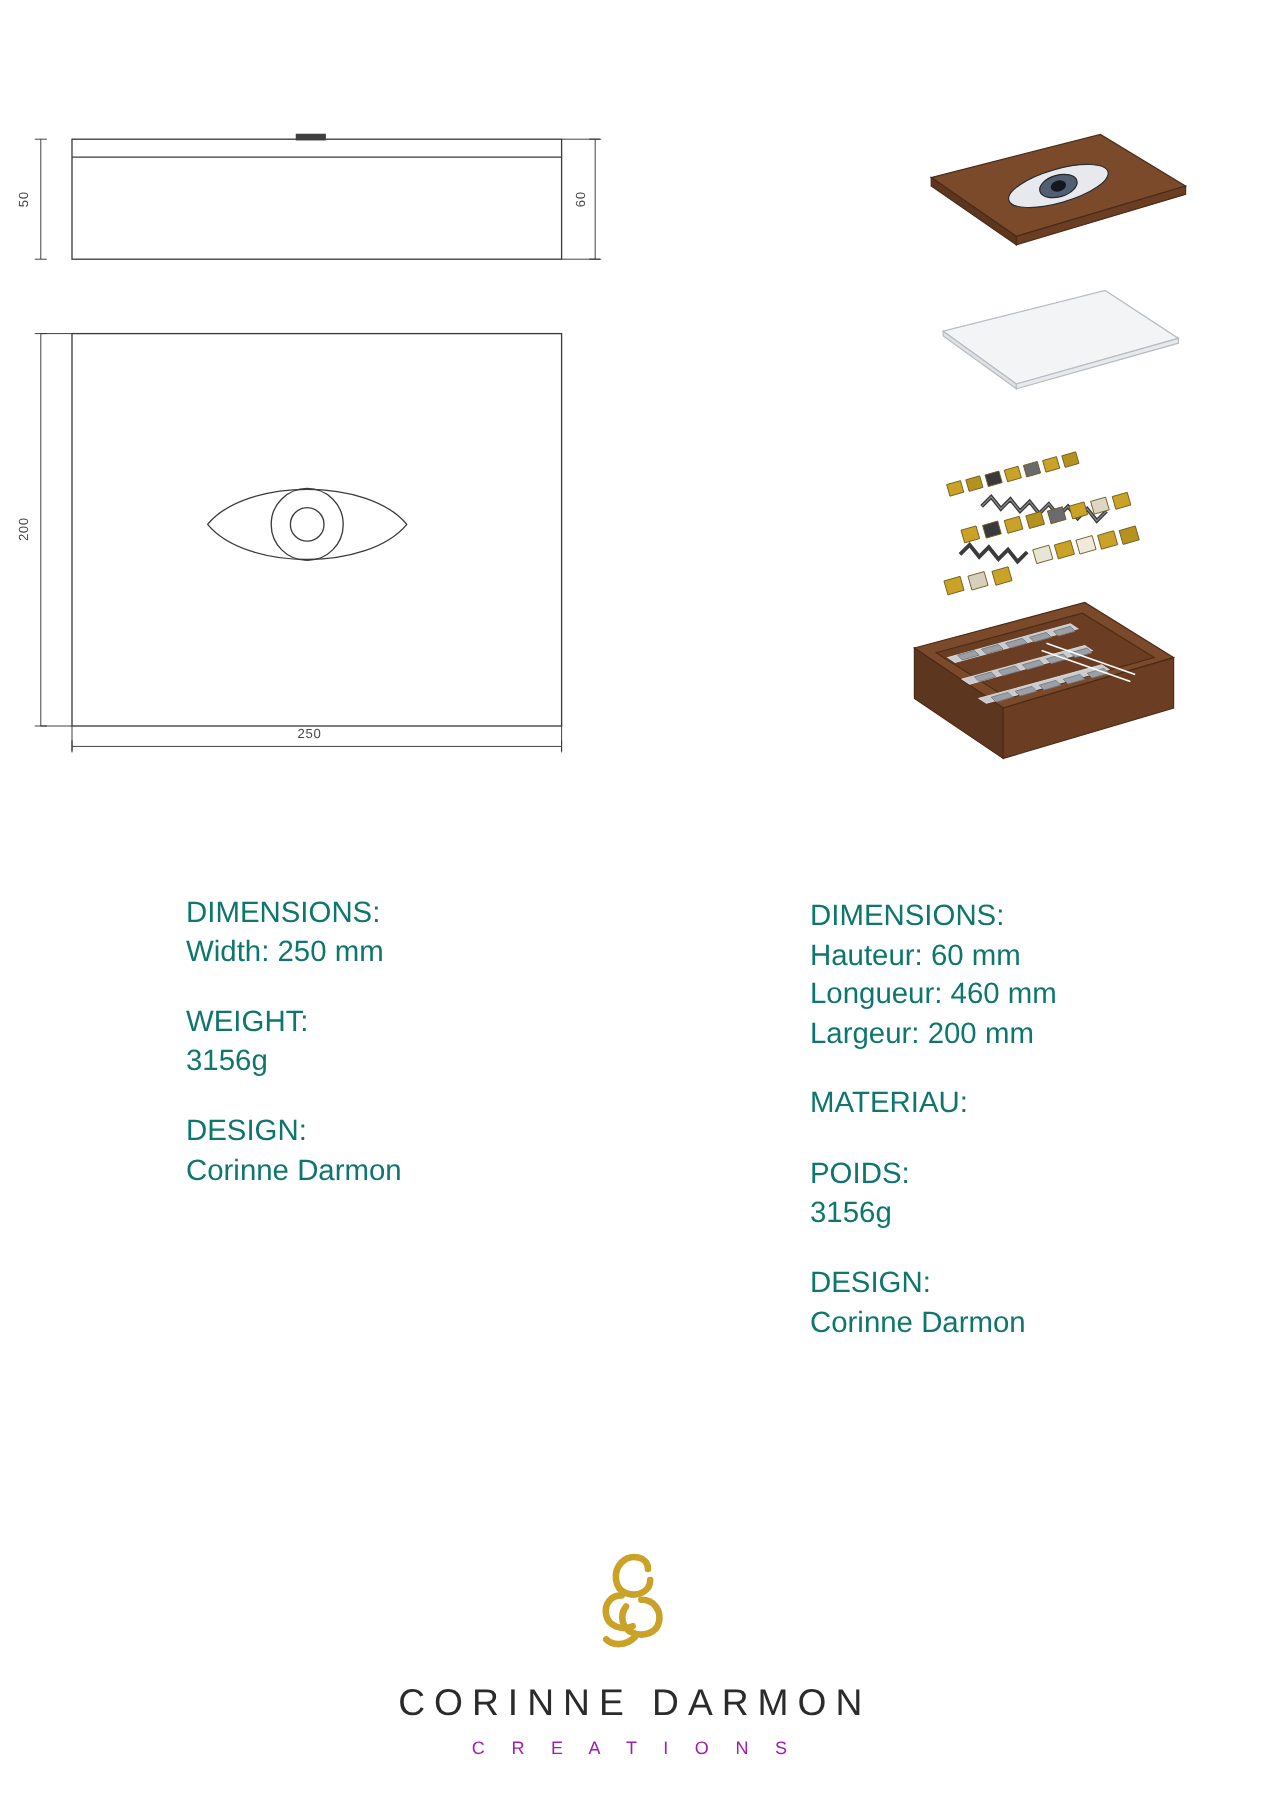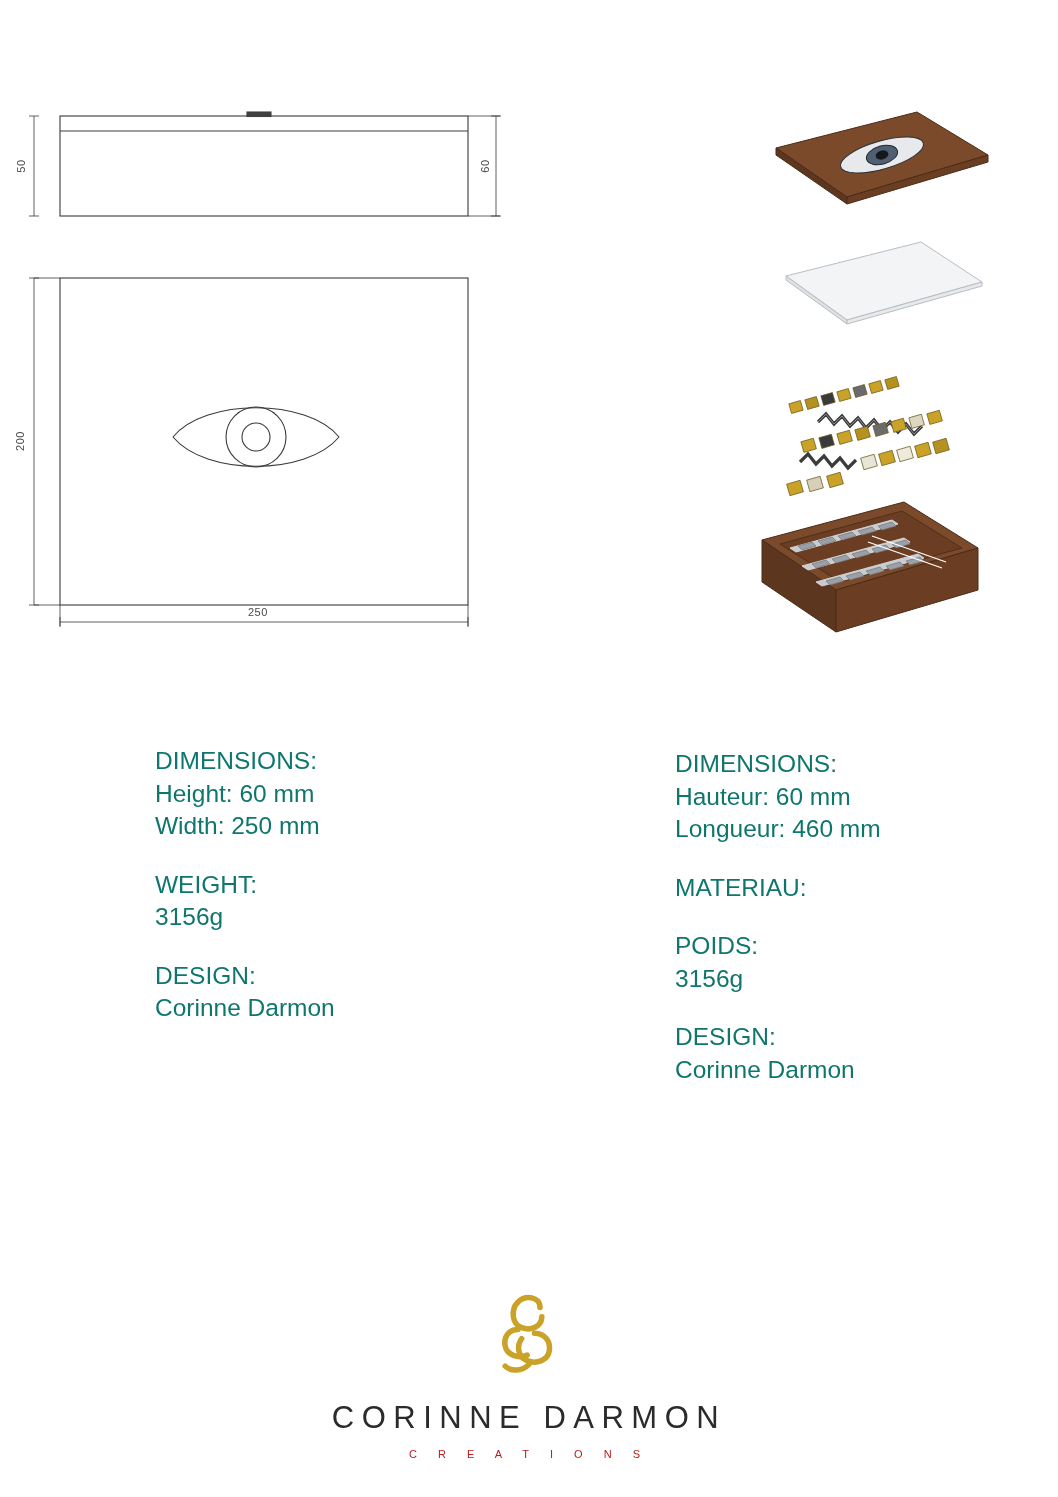--- a/index.html
+++ b/index.html
@@ -68,23 +68,23 @@
     height: 110px;
     margin-bottom: 6px;
   }
   #brand-name {
     font-size: 31px;
     letter-spacing: 7.5px;
     color: #2b2b2b;
     font-family: "Liberation Sans", sans-serif;
   }
   #brand-sub {
-    font-size: 11px;
+    font-size: 15px;
     letter-spacing: 9px;
-    color: #b91c1c;
+    color: #a21caf;
     margin-top: 12px;
     text-align: center;
   }
 </style>
 </head>
 <body>
 
 <div id="drawing-area">
   <svg width="620" height="680" viewBox="0 0 620 680">
     <g stroke="#3a3a3a" fill="none" stroke-width="1.1">
@@ -251,38 +251,38 @@
         <line x1="232" y1="466" x2="306" y2="492"></line>
         <line x1="228" y1="472" x2="302" y2="498"></line>
       </g>
     </g>
   </svg>
 </div>
 
 <div id="spec-en" class="spec-col">
   <div class="spec-group">
     <div class="spec-head">DIMENSIONS:</div>
-    <div class="spec-val">Height: 60 mm</div>
     <div class="spec-val">Width: 250 mm</div>
   </div>
   <div class="spec-group">
     <div class="spec-head">WEIGHT:</div>
     <div class="spec-val">3156g</div>
   </div>
   <div class="spec-group">
     <div class="spec-head">DESIGN:</div>
     <div class="spec-val">Corinne Darmon</div>
   </div>
 </div>
 
 <div id="spec-fr" class="spec-col">
   <div class="spec-group">
     <div class="spec-head">DIMENSIONS:</div>
     <div class="spec-val">Hauteur: 60 mm</div>
     <div class="spec-val">Longueur: 460 mm</div>
+    <div class="spec-val">Largeur: 200 mm</div>
   </div>
   <div class="spec-group">
     <div class="spec-head">MATERIAU:</div>
   </div>
   <div class="spec-group">
     <div class="spec-head">POIDS:</div>
     <div class="spec-val">3156g</div>
   </div>
   <div class="spec-group">
     <div class="spec-head">DESIGN:</div>

